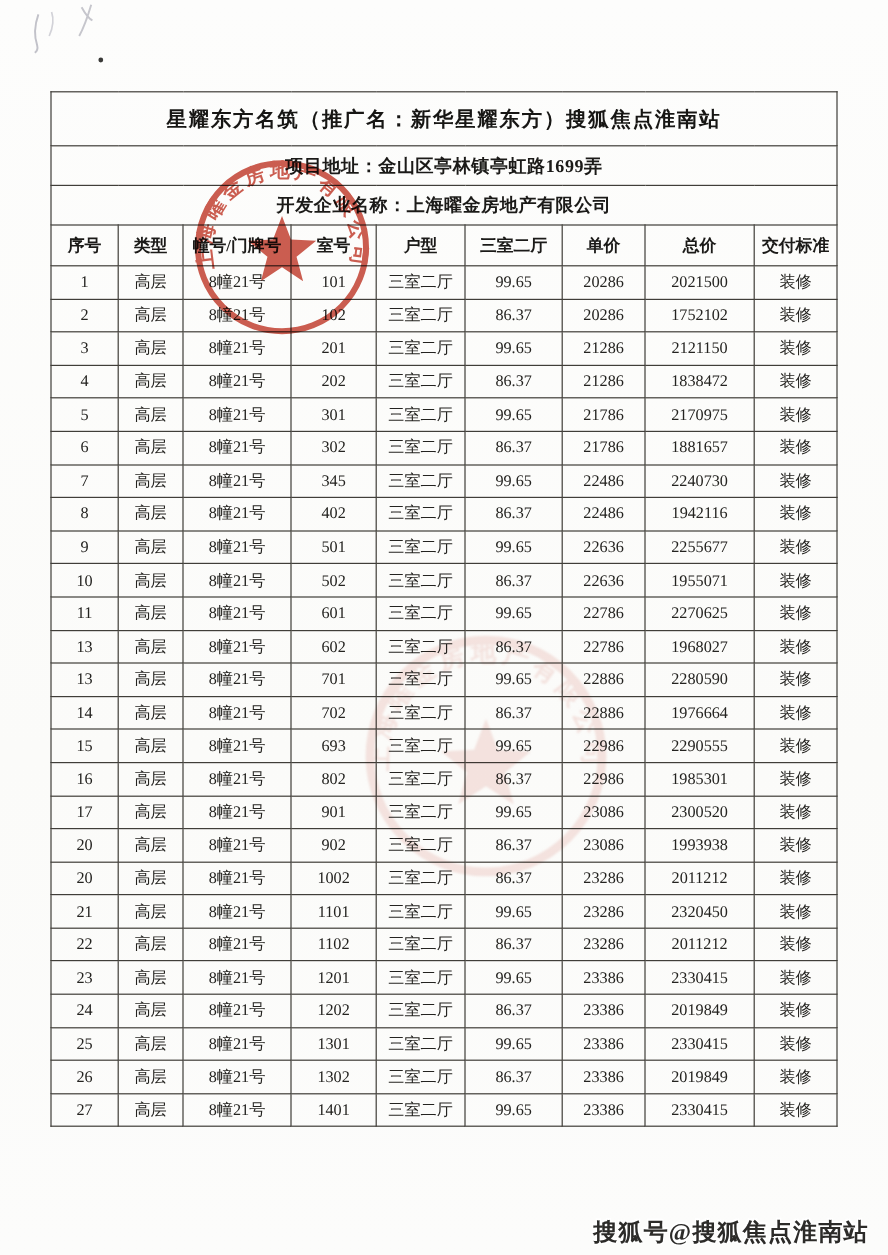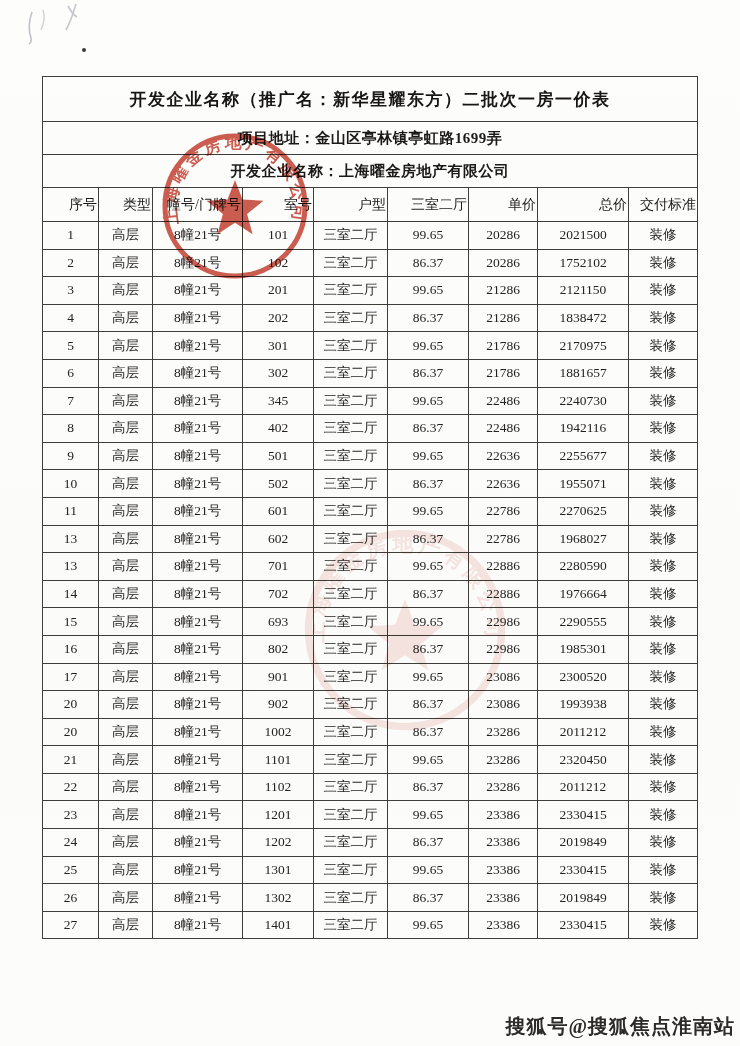--- a/index.html
+++ b/index.html
@@ -18,35 +18,35 @@
     border-collapse:collapse;table-layout:fixed;
     background:transparent;
   }
   table.price-table td,table.price-table th{
     border:1.6px solid #403e39;
     text-align:center;vertical-align:middle;
     padding:0 1px;overflow:hidden;white-space:nowrap;
   }
   td.title-cell{height:44px;font-size:17px;font-weight:bold;letter-spacing:1.5px;color:#171614;}
   td.sub-cell{height:32px;font-size:15px;font-weight:bold;letter-spacing:0.5px;color:#1b1a18;margin-top:12px;}
-  tr.cols th{height:33px;font-size:14px;font-weight:normal;color:#1b1a18;text-align:right;}
+  tr.cols th{height:33px;font-size:14px;font-weight:bold;color:#1b1a18;}
   tbody td{height:26.6px;font-size:13.5px;color:#242320;}
   
   .stamp{position:absolute;pointer-events:none;mix-blend-mode:multiply;}
   .stamp-main{left:155px;top:124px;width:160px;height:160px;opacity:0.82;}
   .stamp-faint{left:300px;top:525px;width:210px;height:210px;opacity:0.13;filter:blur(0.7px);}
   .seal-text{font-size:16.5px;font-weight:bold;letter-spacing:3.5px;
     font-family:"Liberation Serif","DejaVu Serif",serif;}
   .seal-text-faint{font-size:20px;font-weight:bold;letter-spacing:4px;
     font-family:"Liberation Serif","DejaVu Serif",serif;}
   
   .pen-marks{position:absolute;left:10px;top:0;pointer-events:none;}
   
   .watermark{
-    position:absolute;right:5px;bottom:6px;
+    position:absolute;right:16px;bottom:6px;
     font-size:20px;font-weight:bold;letter-spacing:1px;color:#2c2b29;
     text-shadow:-1px -1px 0 #fff,1px -1px 0 #fff,-1px 1px 0 #fff,1px 1px 0 #fff,0 0 4px #ffffff;
   }
 </style>
 </head>
 <body>
 
 <div class="page">
 
   <svg class="pen-marks" width="120" height="70" viewBox="0 0 120 70">
@@ -63,21 +63,21 @@
         <col style="width:90px">
       <col style="width:71px">
         <col style="width:74px">
         <col style="width:81px">
       <col style="width:69px">
         <col style="width:91px">
         <col style="width:69px">
     </colgroup>
     <thead>
       <tr>
-        <td class="title-cell" colspan="9">开发企业名称（推广名：新华星耀东方）二批次一房一价表</td>
+        <td class="title-cell" colspan="9">星耀东方名筑（推广名：新华星耀东方）搜狐焦点淮南站</td>
       </tr>
       <tr>
         <td class="sub-cell" colspan="9">项目地址：金山区亭林镇亭虹路1699弄</td>
       </tr>
       <tr>
         <td class="sub-cell" colspan="9">开发企业名称：上海曜金房地产有限公司</td>
       </tr>
       <tr class="cols">
         <th>序号</th>
         <th>类型</th>

